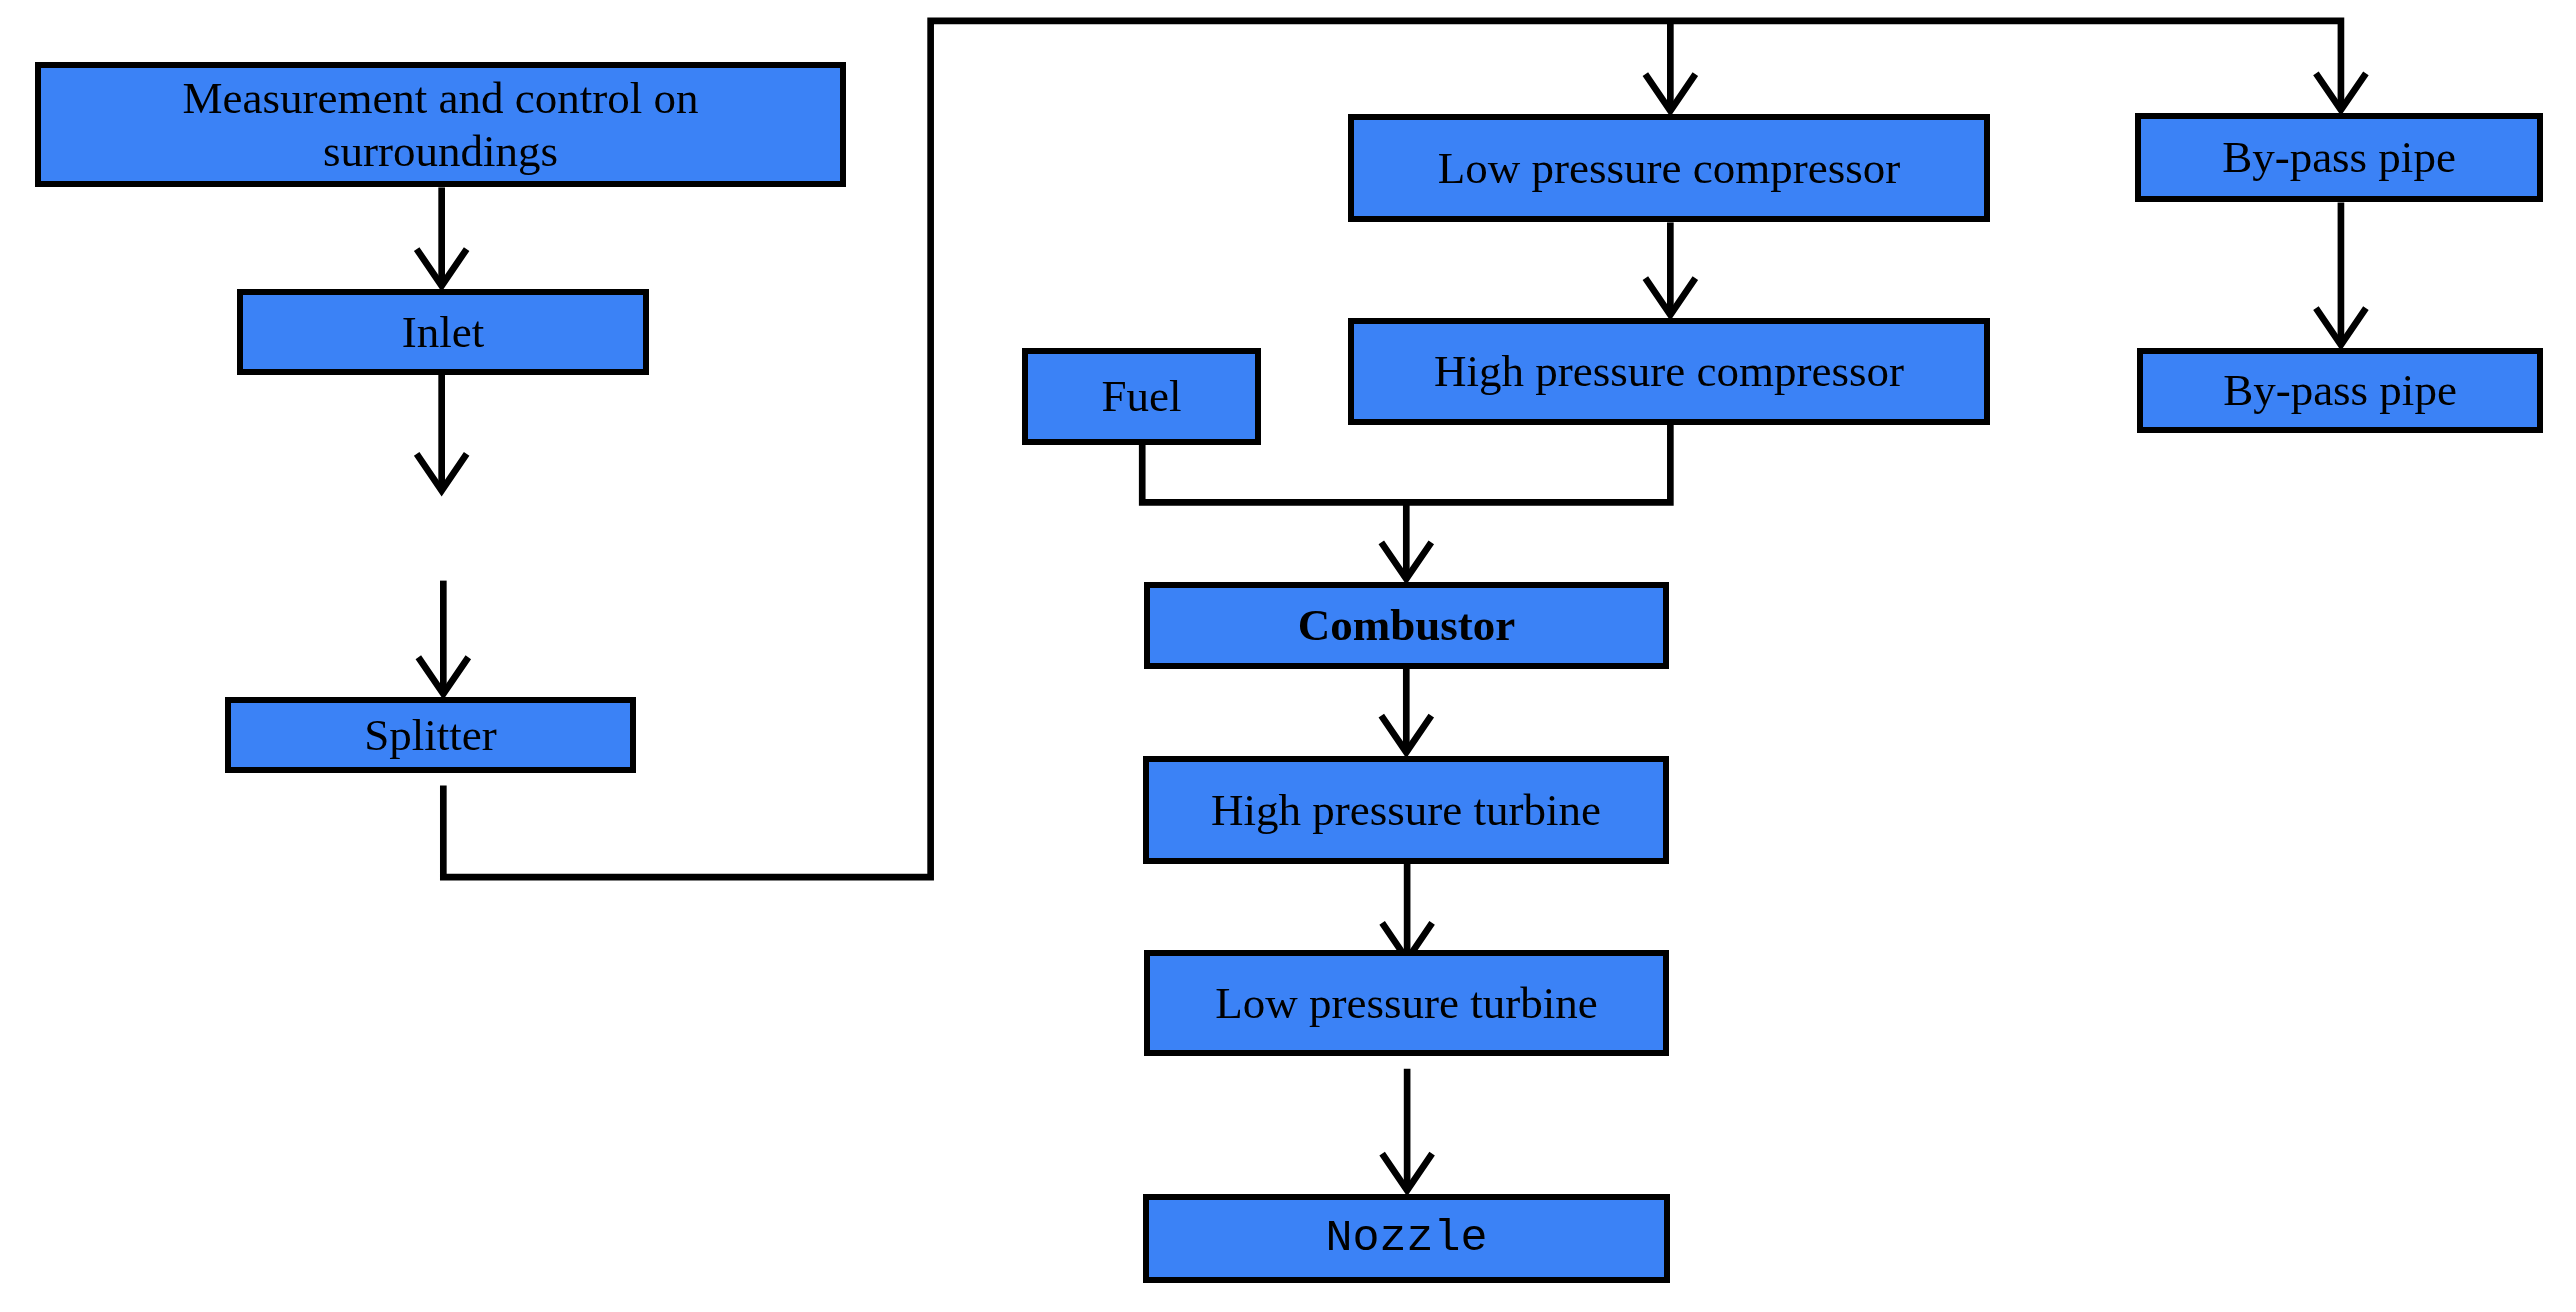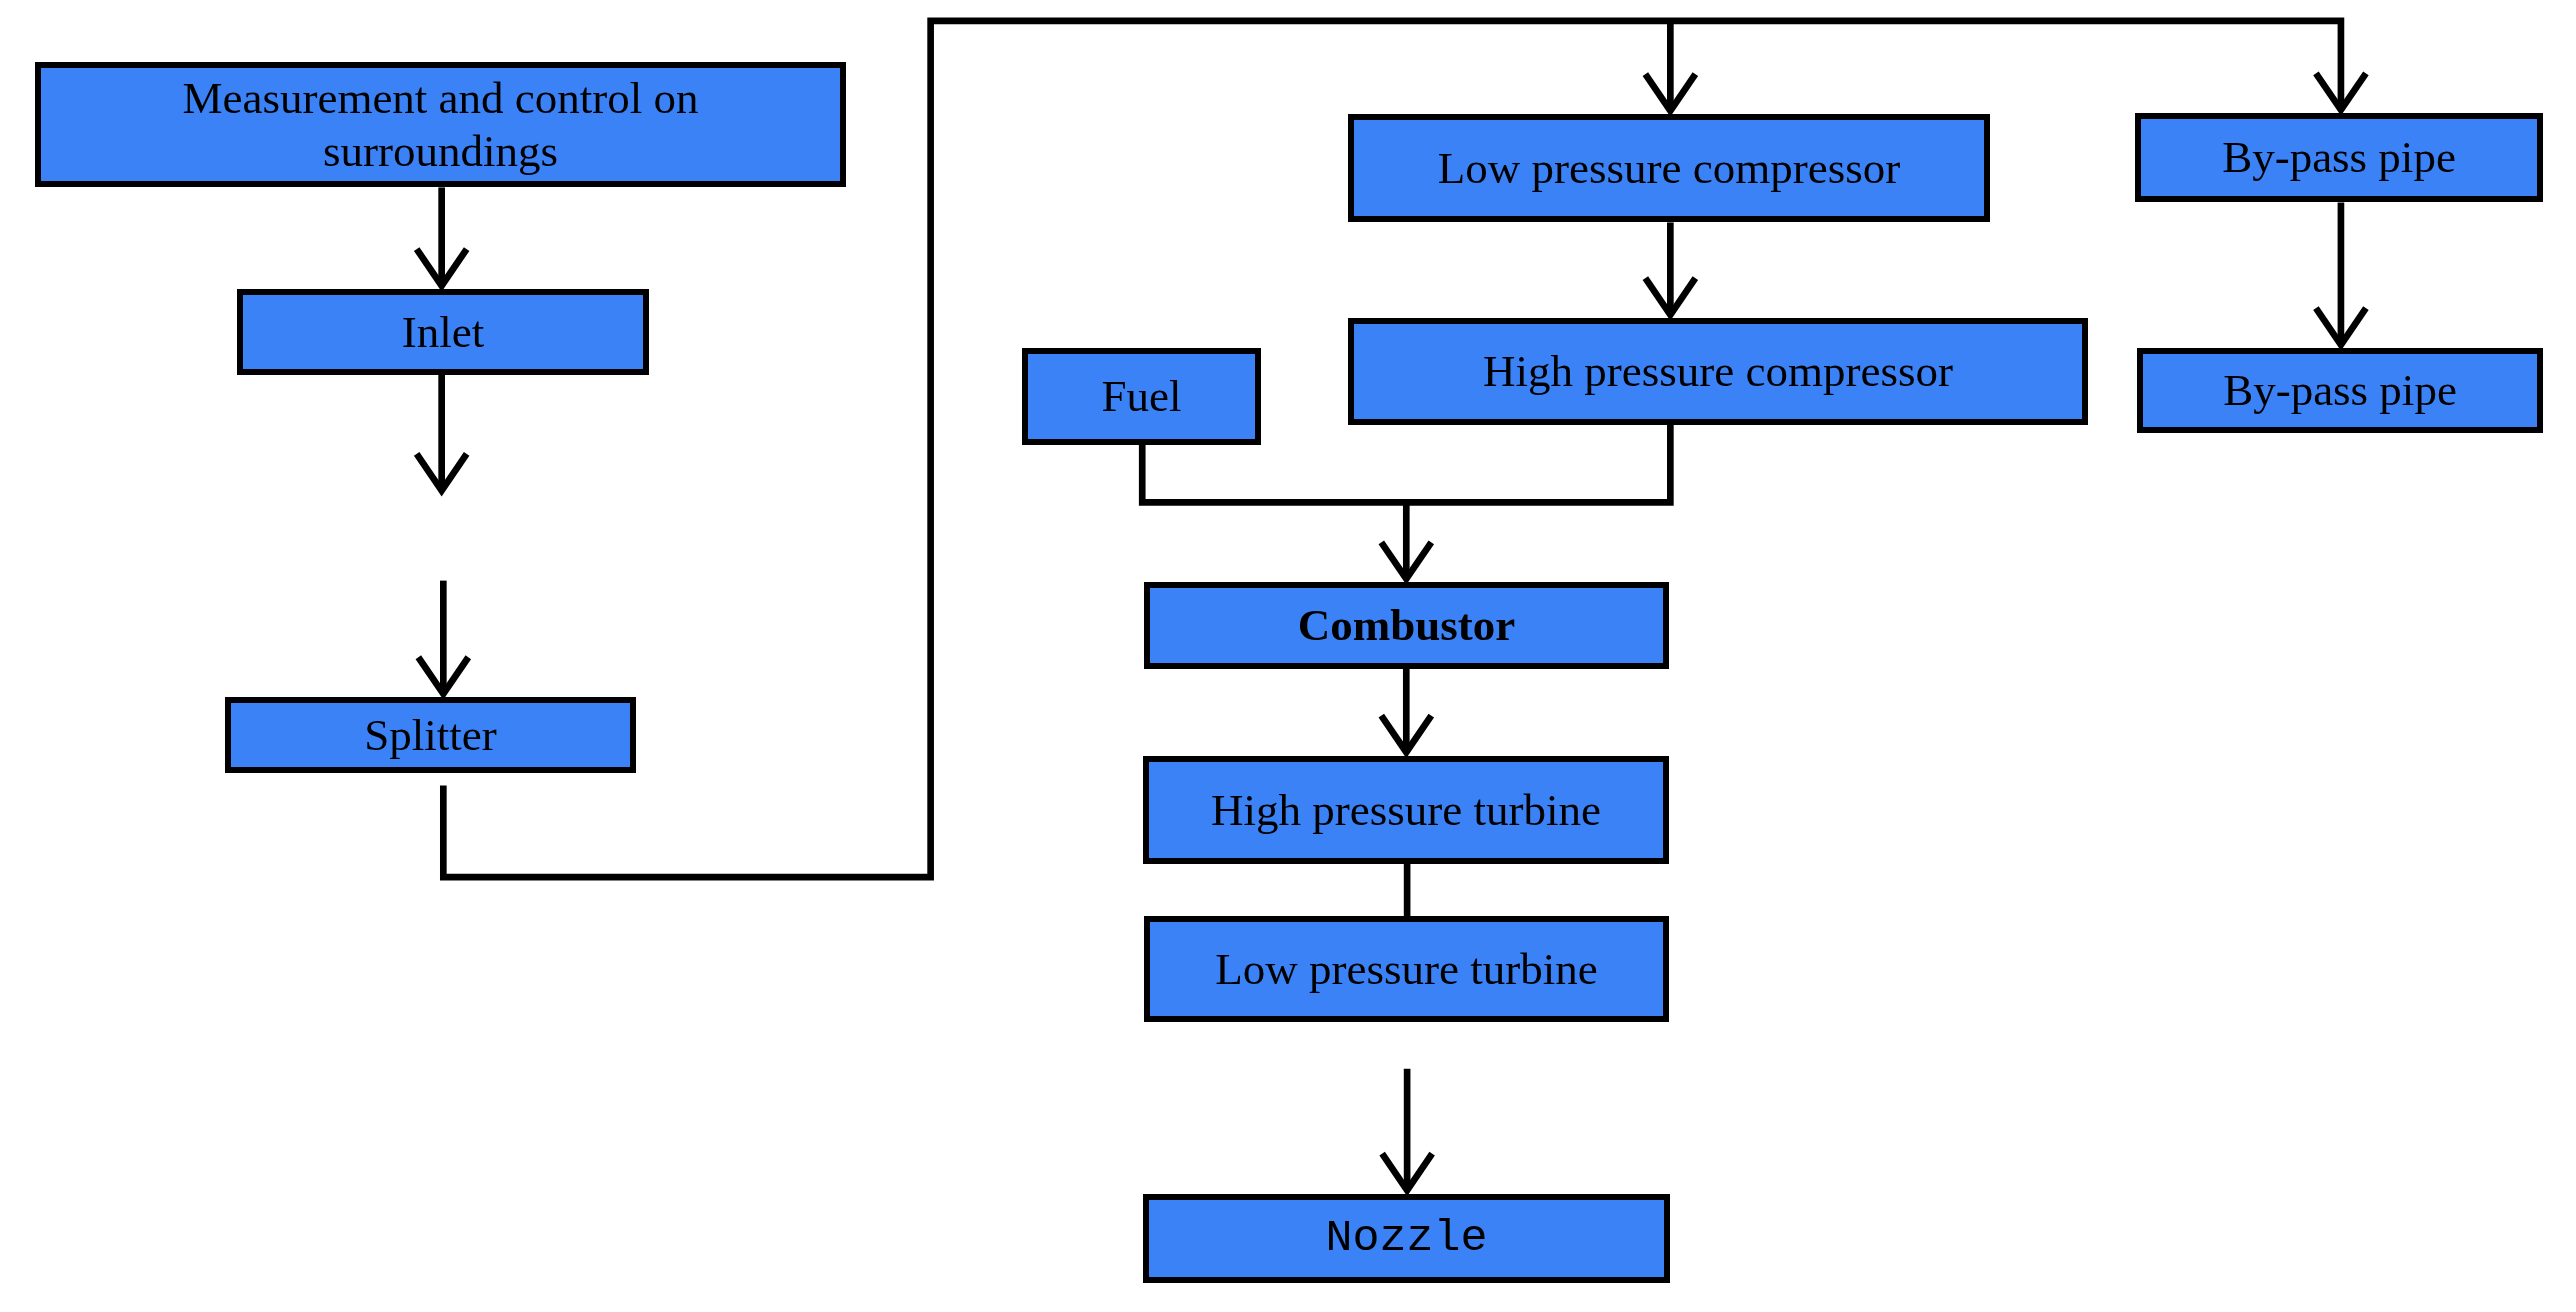--- a/index.html
+++ b/index.html
@@ -84,27 +84,27 @@
 
   <div class="node" style="left:237px; top:289px; width:412px; height:86px;">Inlet</div>
 
 
   <div class="node" style="left:225px; top:697px; width:411px; height:76px;">Splitter</div>
 
   <div class="node" style="left:1022px; top:348px; width:239px; height:97px; padding:0 8.3px;">Fuel</div>
 
   <div class="node" style="left:1348px; top:114px; width:642px; height:108px;text-align:center;">Low pressure compressor</div>
 
-  <div class="node" style="left:1348px; top:318px; width:740px; height:107px;">High pressure compressor</div>
+  <div class="node" style="left:1348px; top:318px; width:642px; height:107px;">High pressure compressor</div>
 
   <div class="node" style="left:1144px; top:582px; width:525px; height:87px;font-weight:bold;">Combustor</div>
 
   <div class="node" style="left:1143px; top:756px; width:526px; height:108px; padding:0 16.7px;">High pressure turbine</div>
 
-  <div class="node" style="left:1144px; top:916px; width:525px; height:106px; padding:0 16.7px;">Low pressure turbine</div>
+  <div class="node" style="left:1144px; top:950px; width:525px; height:106px; padding:0 16.7px;">Low pressure turbine</div>
 
   <div class="node" style="left:1143px; top:1194px; width:527px; height:89px;font-family:Liberation Mono, monospace;">Nozzle</div>
 
   <div class="node" style="left:2135px; top:113px; width:408px; height:89px;">By-pass pipe</div>
 
   <div class="node" style="left:2137px; top:348px; width:406px; height:85px;">By-pass pipe</div>
 
 </div>
 
 

